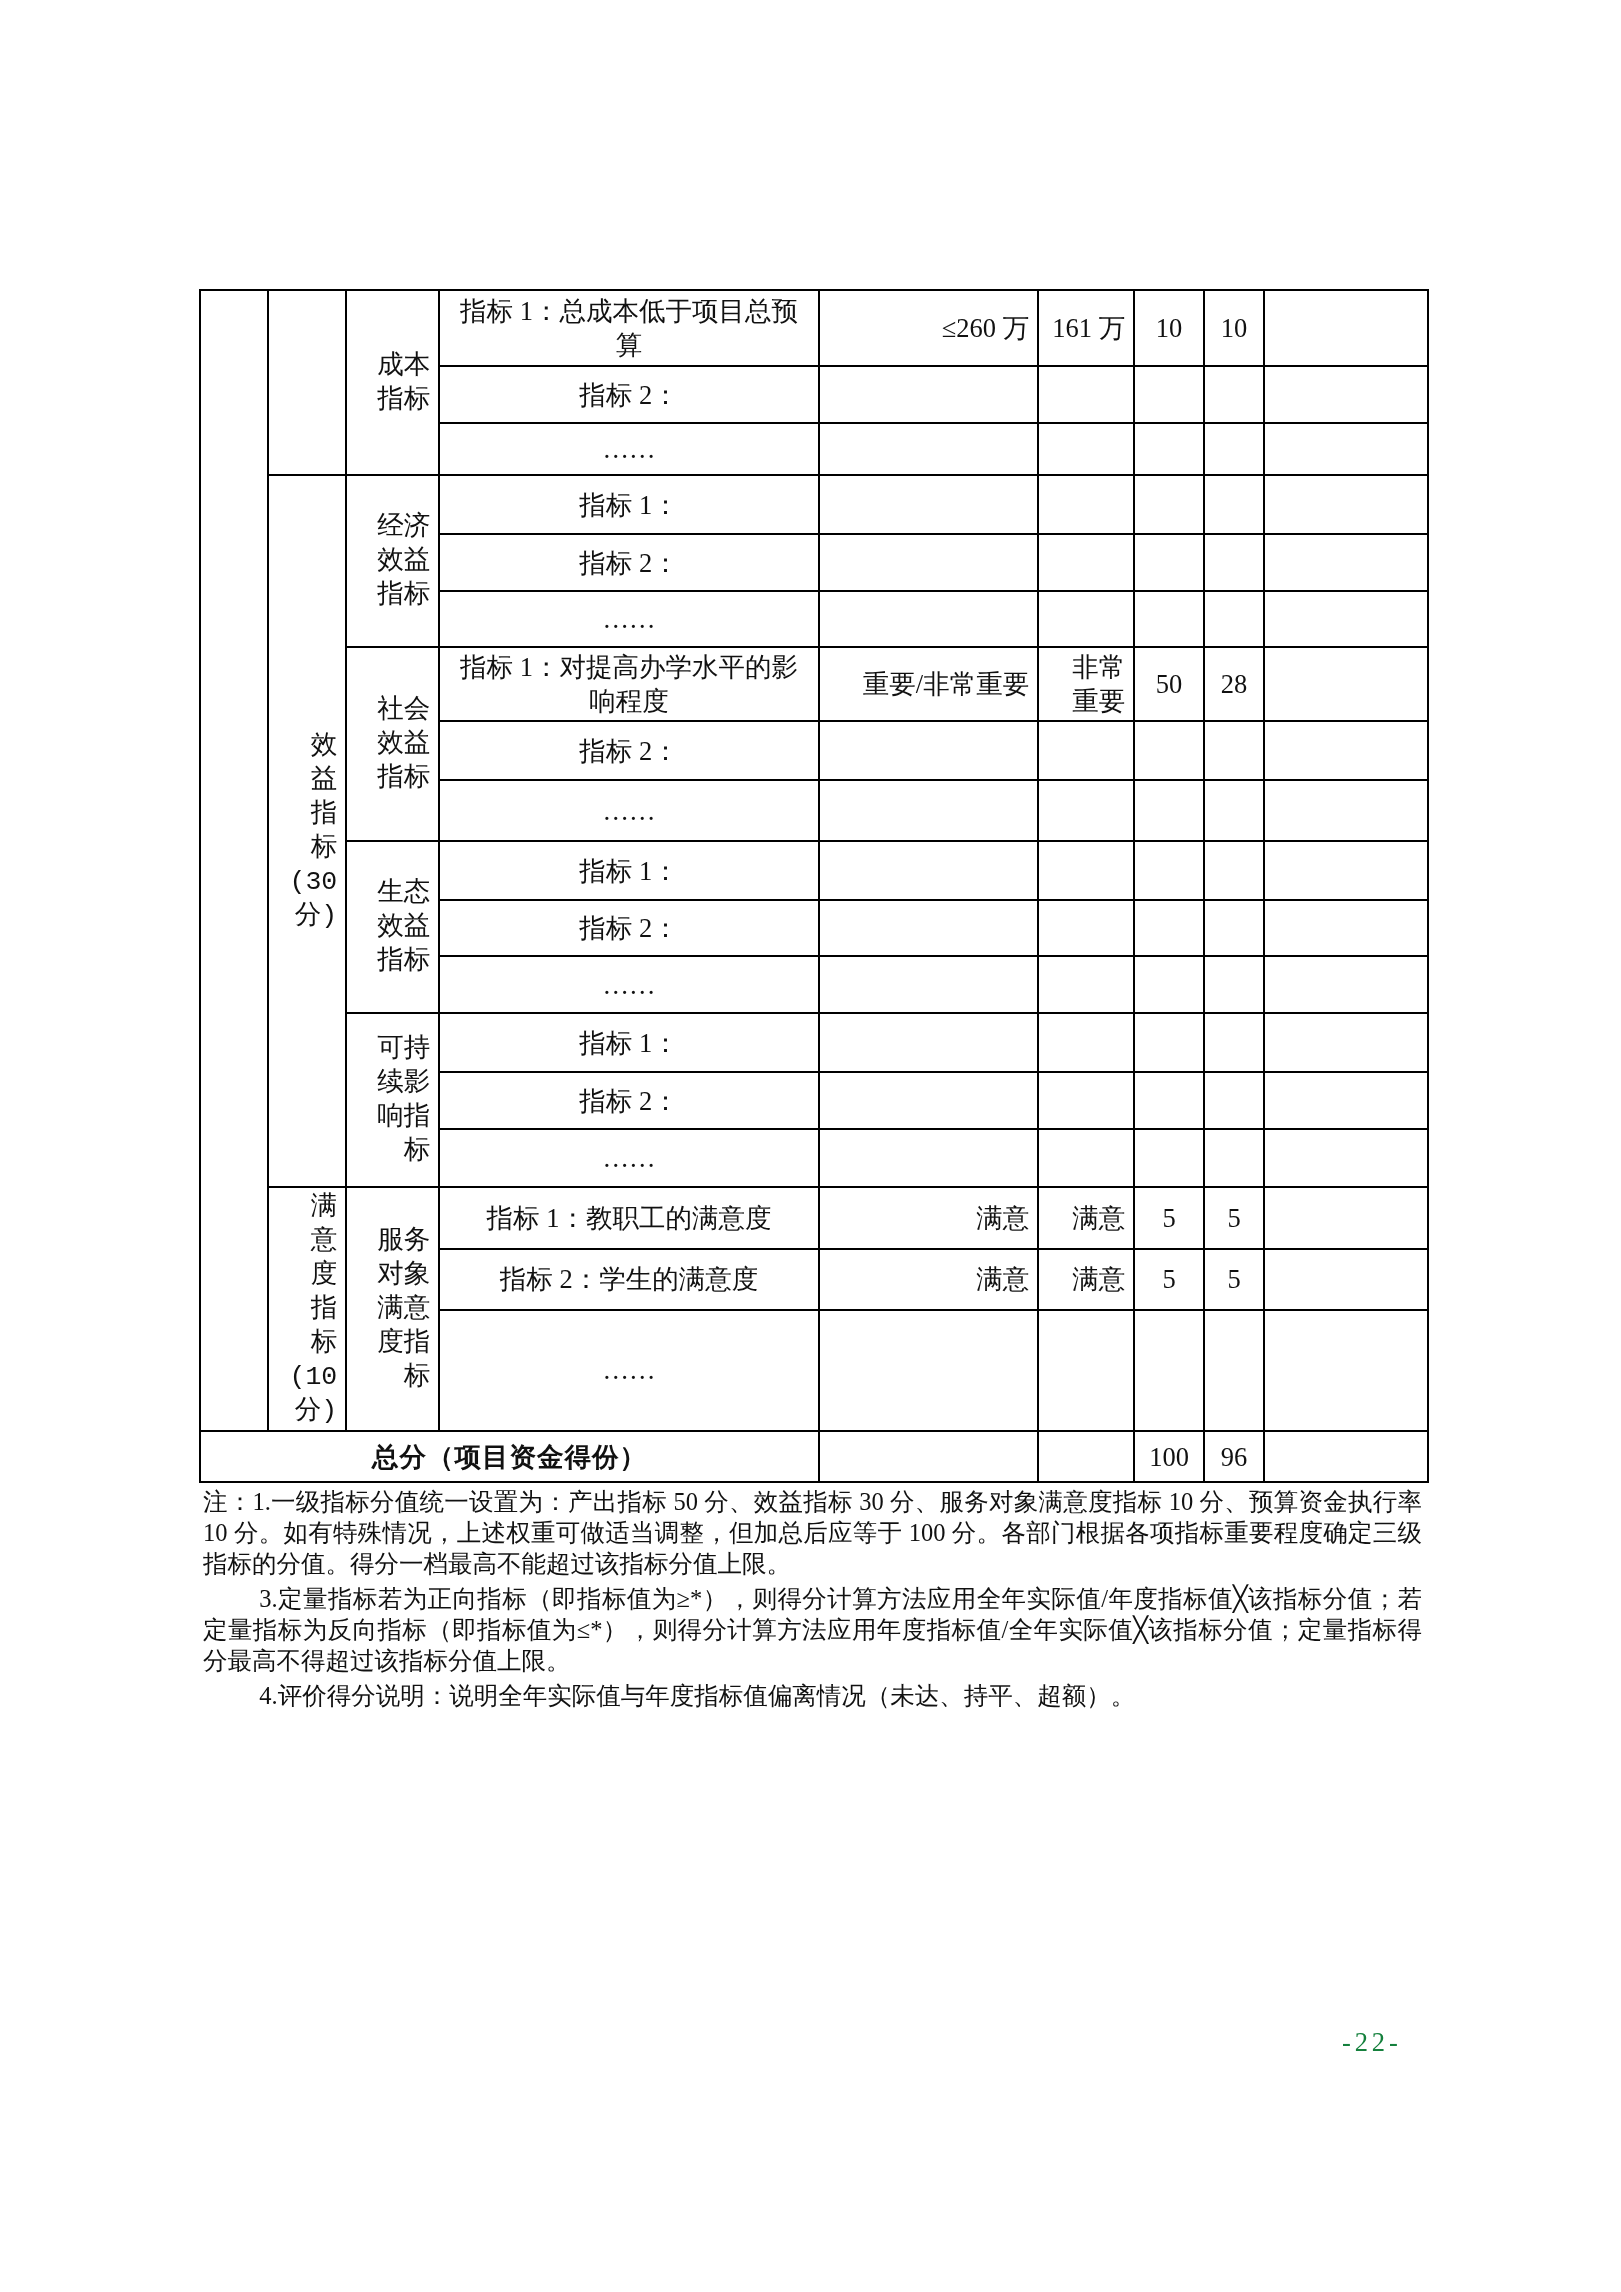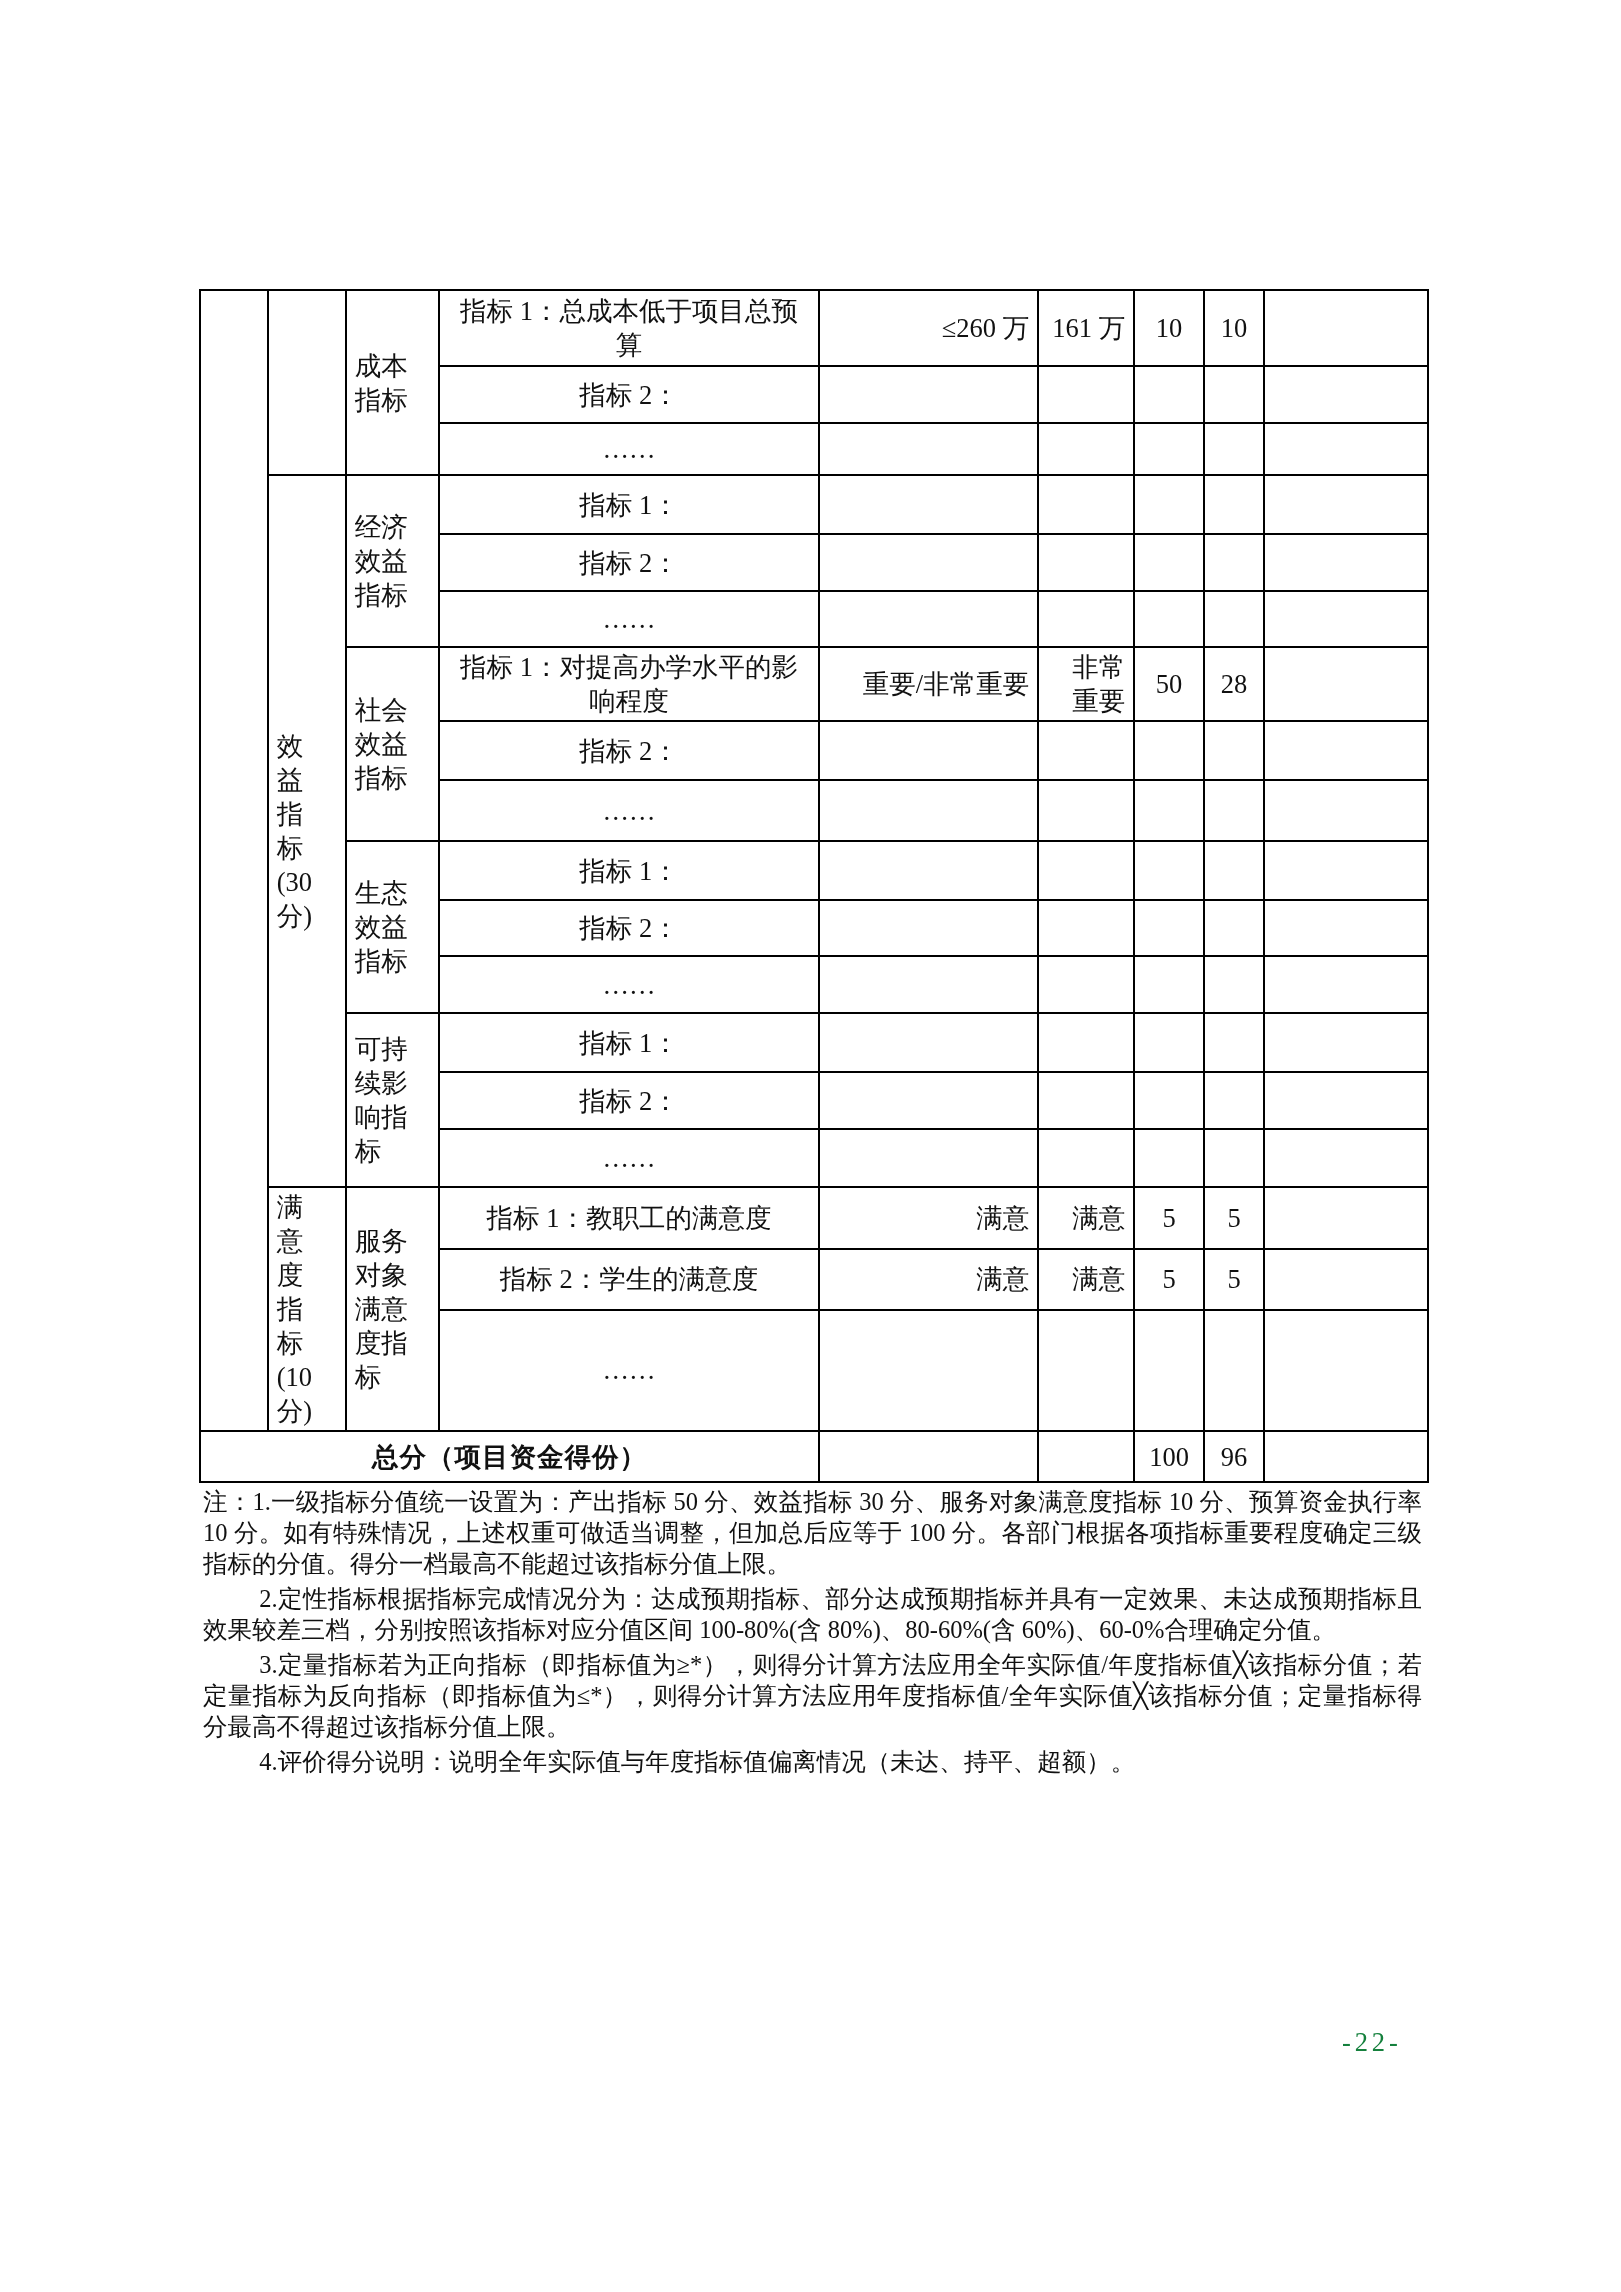--- a/index.html
+++ b/index.html
@@ -15,21 +15,21 @@
   }
   table.score td {
     border:2px solid #000;
     font-size:26.5px; line-height:34px; color:#111;
     vertical-align:middle; padding:2px 7.8px;
     overflow:hidden;
   }
   td.ind  { text-align:center; padding-left:12.7px; padding-right:5.9px; }
   td.val  { text-align:right; padding-left:10.8px; padding-right:10.8px; line-height:32px;border-radius:11px; }
   td.num  { text-align:center; padding:2px 2px; }
-  td.vlabel { text-align:left; white-space:pre-line; line-height:35px; padding:2px 2.9px; }
+  td.vlabel { text-align:right; white-space:pre-line; line-height:35px; padding:2px 2.9px;font-family:Liberation Mono, monospace; }
   tr.gt td { border-top:2.9px solid #000; }
   td.total-label { font-weight:bold; text-align:center; font-size:27.4px; letter-spacing:1px; }
   .notes {
     position:absolute; left:199px; top:1482px; width:1227px;
     font-size:24.5px; line-height:31px; text-align:justify;
     text-justify:inter-ideograph; color:#111;
   }
   .notes p { margin:4px; padding:0; }
   .notes p.indent { text-indent:2.3em; }
   .pagenum {
@@ -247,21 +247,20 @@
         <td class="val"></td>
         <td class="num">100</td>
         <td class="num">96</td>
         <td></td>
       </tr>
     </tbody>
   </table>
 
   <div class="notes">
     <p>注：1.一级指标分值统一设置为：产出指标 50 分、效益指标 30 分、服务对象满意度指标 10 分、预算资金执行率 10 分。如有特殊情况，上述权重可做适当调整，但加总后应等于 100 分。各部门根据各项指标重要程度确定三级指标的分值。得分一档最高不能超过该指标分值上限。</p>
-    <p class="indent">2.定性指标根据指标完成情况分为：达成预期指标、部分达成预期指标并具有一定效果、未达成预期指标且效果较差三档，分别按照该指标对应分值区间 100-80%(含 80%)、80-60%(含 60%)、60-0%合理确定分值。</p>
     <p class="indent">3.定量指标若为正向指标（即指标值为≥*），则得分计算方法应用全年实际值/年度指标值╳该指标分值；若定量指标为反向指标（即指标值为≤*），则得分计算方法应用年度指标值/全年实际值╳该指标分值；定量指标得分最高不得超过该指标分值上限。</p>
     <p class="indent">4.评价得分说明：说明全年实际值与年度指标值偏离情况（未达、持平、超额）。</p>
   </div>
 
   <div class="pagenum">-22-</div>
 
 </div>
 
 
 </body></html>

